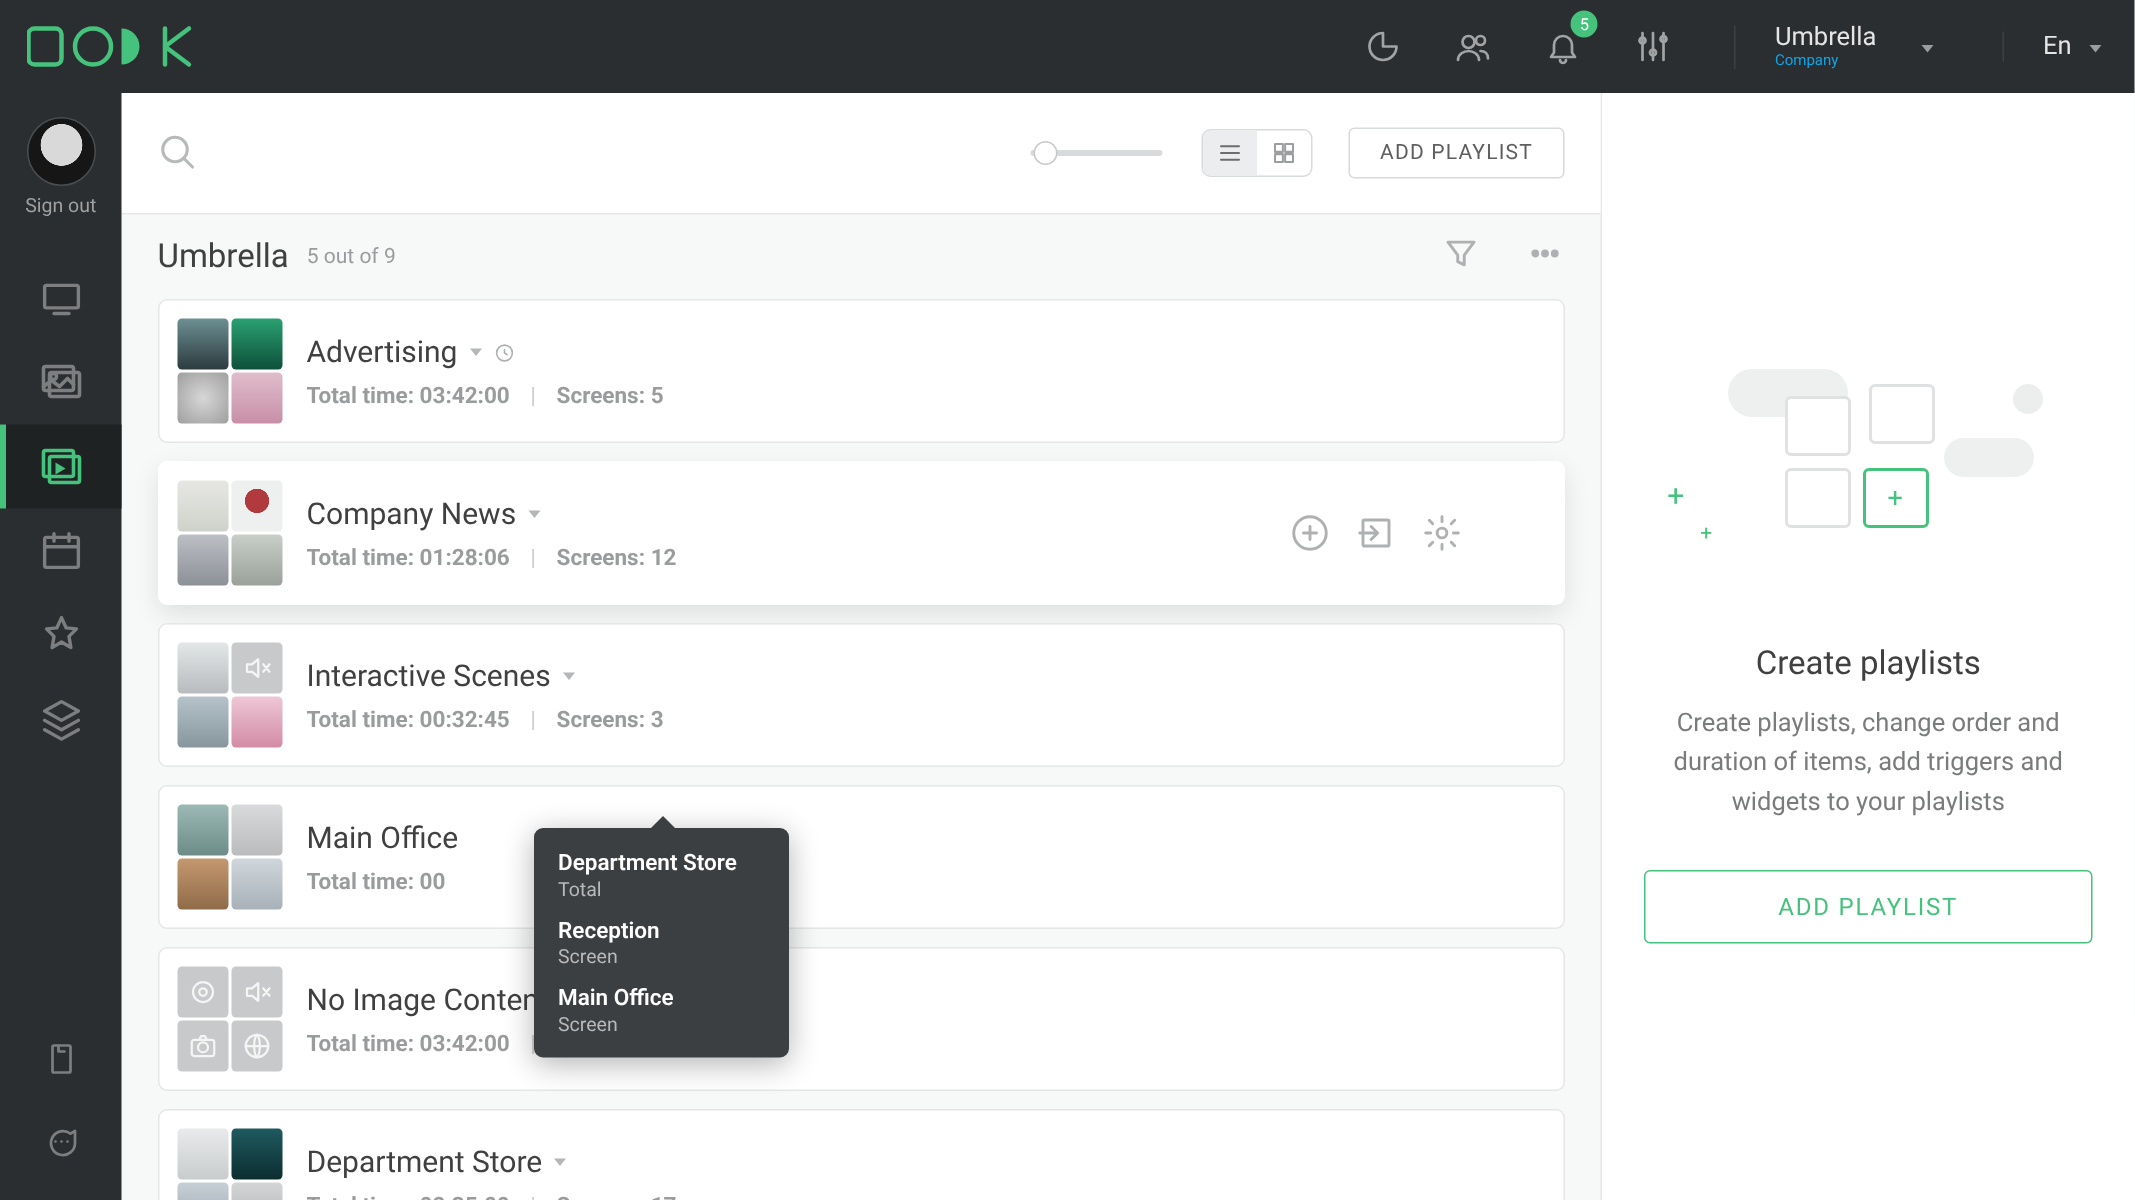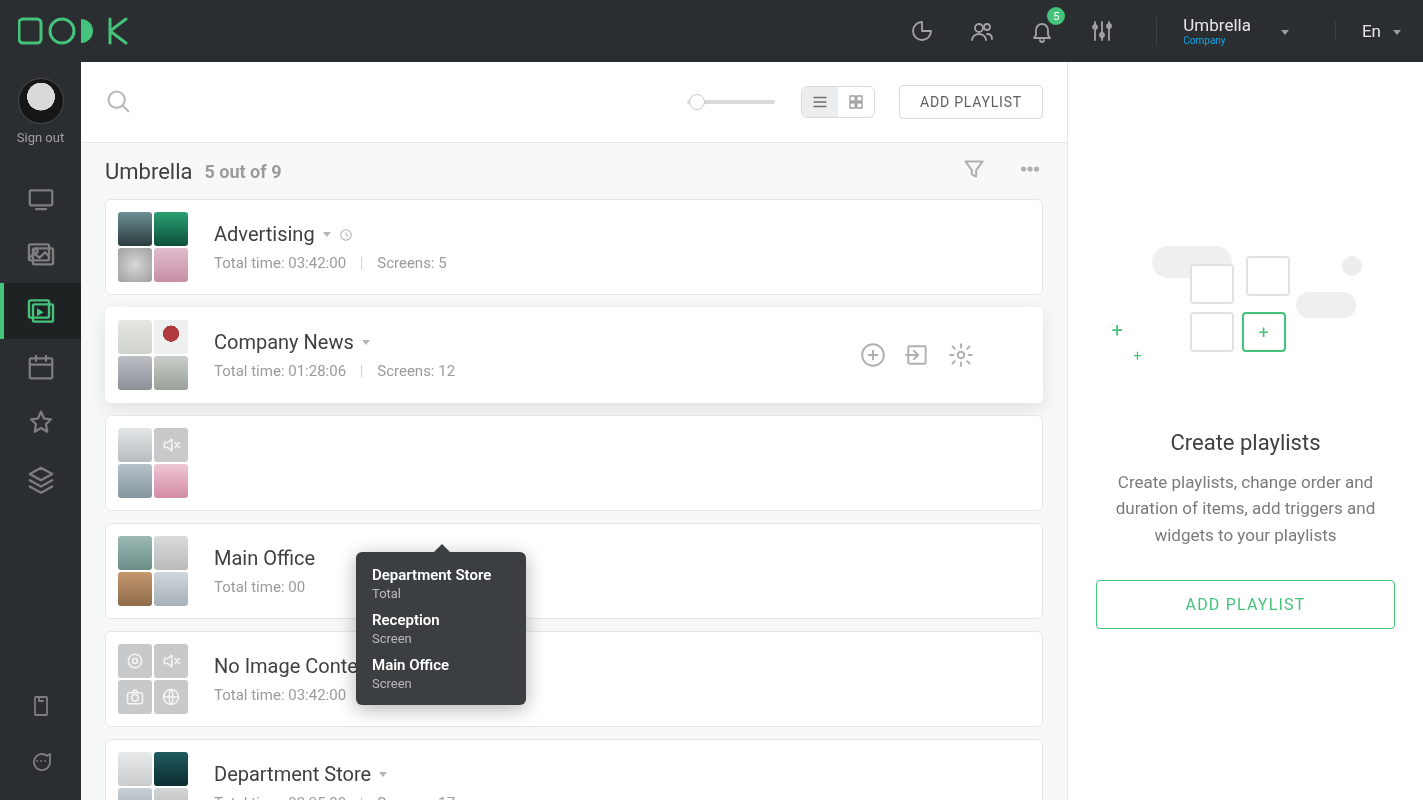--- a/index.html
+++ b/index.html
@@ -50,35 +50,35 @@
   .toolbar { height:81px; display:flex; align-items:center; padding:0 24px; gap:10px; background:var(--bg-white); border-bottom:1px solid var(--border);}
   .search-ico { width:28px; height:28px; cursor:pointer;}
   .zoom { margin-left:auto; width:88px; height:4px; border-radius:2px; background:#d9dadb; position:relative;}
   .zoom::after { content:""; position:absolute; left:10px; top:50%; transform:translate(-50%,-50%); width:14px; height:14px; border-radius:50%; background:#fff; border:1px solid #c8c9ca;}
   .view-toggle { display:flex; border:1px solid #d9dadb; border-radius:6px; overflow:hidden; margin-left:16px;}
   .view-toggle .vt { width:36px; height:30px; display:flex; align-items:center; justify-content:center; cursor:pointer;}
   .view-toggle .vt.active { background:#ecedee;}
   .btn-add { margin-left:14px; border:1px solid #d9dadb; background:#fff; color:#5d5f60; font-size:14px; letter-spacing:0.8px; padding:8px 20px; border-radius:4px; cursor:pointer;}
   .subhead { height:56px; display:flex; align-items:center; padding:0 24px; gap:10px;}
   .subhead h1 { font-size:22px; font-weight:400; color:var(--text-dark);}
-  .subhead .count { font-size:18px; color:var(--text-light); font-weight:700; margin-left:2px;}
+  .subhead .count { font-size:14px; color:var(--text-light); font-weight:400; margin-left:2px;}
   .subhead-ico { margin-left:auto; cursor:pointer;}
   .subhead-ico + .subhead-ico { margin-left:20px;}
 
   .list { flex:1; overflow-y:auto; padding:0 24px 24px;}
   .card { background:var(--bg-white); border:1px solid var(--border); border-radius:6px; padding:12px 16px 12px 12px; display:flex; align-items:center; margin-bottom:12px; position:relative;}
   .card.hover { box-shadow:0 6px 18px rgba(0,0,0,0.10); border-color:transparent;}
   .thumbs { width:70px; height:70px; display:grid; grid-template-columns:1fr 1fr; grid-template-rows:1fr 1fr; gap:2px; flex-shrink:0;}
   .thumbs div { border-radius:3px; background:#c8c9ca;}
-  .card-body { margin-left:26px; min-width:0;}
+  .card-body { margin-left:16px; min-width:0;}
   .card-title { display:flex; align-items:center; gap:8px;}
   .card-title .name { font-size:20px; color:var(--text-dark);}
   .caret { border-left:4px solid transparent; border-right:4px solid transparent; border-top:5px solid #b4b6b7; }
   .clock-ico { width:14px; height:14px;}
-  .card-meta { margin-top:8px; color:var(--text-light); font-size:15px;}
+  .card-meta { margin-top:8px; color:var(--text-light); font-size:15px;font-weight:bold;}
   .card-meta .sep { margin:0 10px; color:#d0d1d2;}
   .card-actions { margin-left:auto; display:flex; align-items:center; gap:18px;}
   .card .more { margin-left:auto; cursor:pointer; padding:4px 6px;}
   .card.hover .more { margin-left:0;}
   .action-ico { width:26px; height:26px; cursor:pointer;}
   .action-ico svg { stroke:#aeb0b1;}
 
   
   .ph-ico { background:#cfd0d1; display:flex; align-items:center; justify-content:center;}
   .ph-ico svg { stroke:#f4f5f5; }
@@ -344,20 +344,31 @@
       <div class="card">
         <div class="thumbs">
           <div style="background:linear-gradient(#e4e7e8,#b7bbbd)"></div>
           <div class="ph-ico">
               <svg width="20" height="20" viewBox="0 0 24 24">
                 <path d="M4 9v6h4l5 4V5L8 9H4zM17 9l5 6M22 9l-5 6"></path>
               </svg>
             </div>
           <div style="background:linear-gradient(#b5c2c9,#87969d)"></div>
             <div style="background:linear-gradient(#eec7d6,#d38ba5)"></div>
+        </div>
+        <div class="card-body">
+          <div class="card-title">
+            <span class="name">Interactive Scenes</span>
+            <span class="caret"></span>
+          </div>
+          <div class="card-meta">
+            <span>Total time: </span><span>00:32:45</span>
+            <span class="sep">|</span>
+            <span>Screens: </span><span>3</span>
+          </div>
         </div>
         <div class="more"><svg width="6" height="22" viewBox="0 0 6 22" stroke="none" fill="#c9cacb">
               <circle cx="3" cy="3" r="2"></circle>
               <circle cx="3" cy="11" r="2"></circle>
               <circle cx="3" cy="19" r="2"></circle>
             </svg></div>
       </div>
 
       <div class="card">
         <div class="thumbs">

